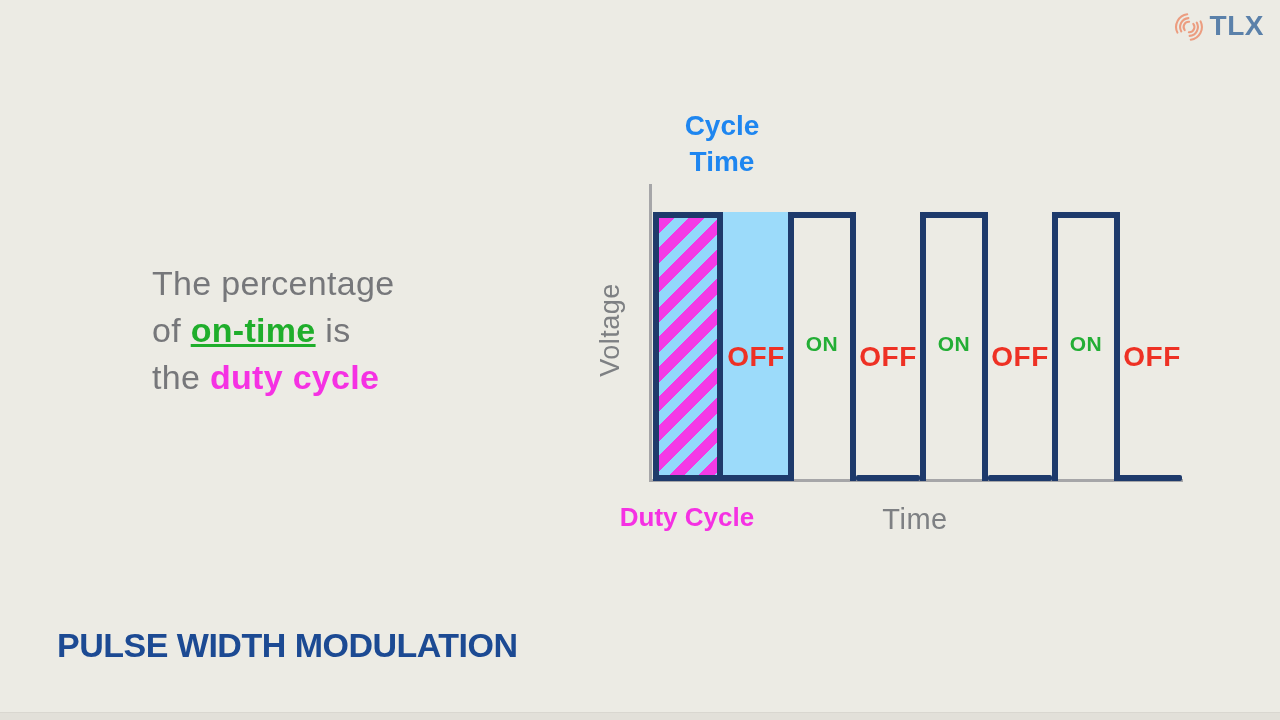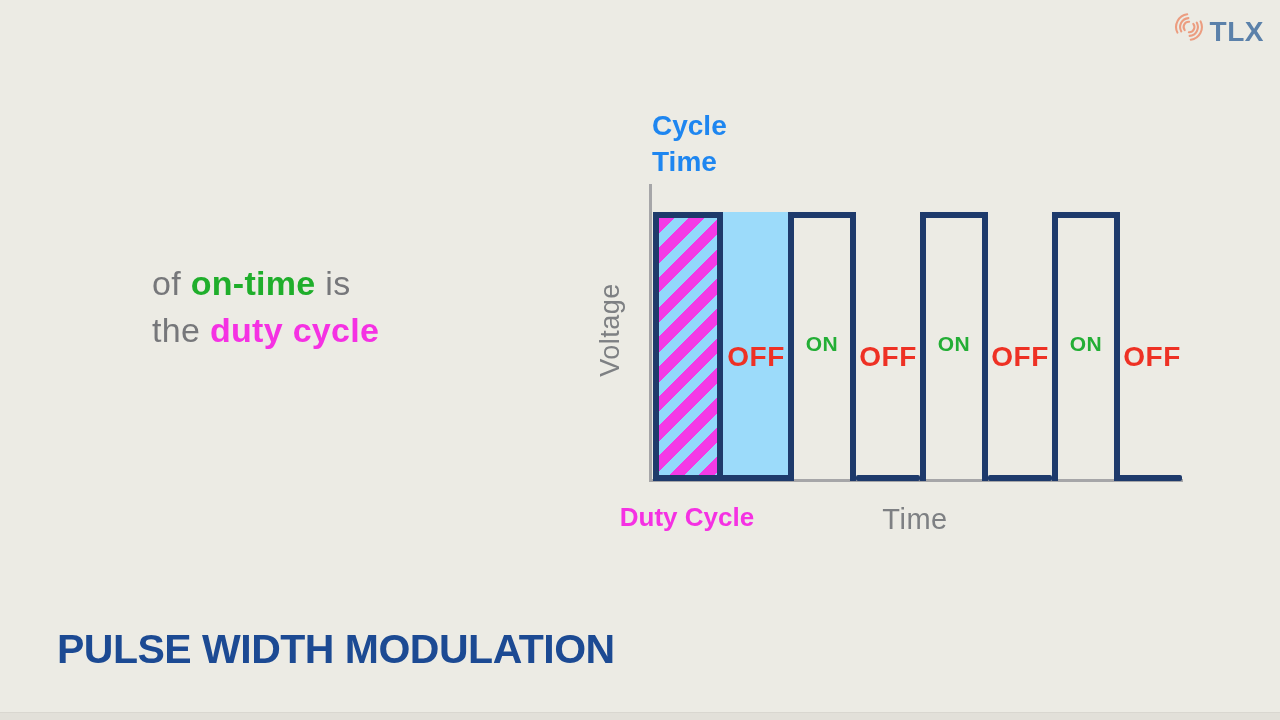--- a/index.html
+++ b/index.html
@@ -5,31 +5,31 @@
   html,body{margin:0;padding:0;}
   body{width:1280px;height:720px;overflow:hidden;
        font-family:"Liberation Sans","DejaVu Sans",sans-serif;}
   .slide{position:relative;width:1280px;height:720px;background:#ECEBE4;}
 
   
   .bottom-strip{position:absolute;left:0;bottom:0;width:1280px;height:7px;
     background:#E2E0D9;border-top:1px solid #D9D7D0;}
 
   
-  .logo{position:absolute;top:10px;right:16px;display:flex;align-items:flex-end;gap:4px;}
+  .logo{position:absolute;top:10px;right:16px;display:flex;align-items:flex-start;gap:4px;}
   .logo-text{font-size:28px;font-weight:bold;color:#5B81AA;letter-spacing:.5px;}
 
   
   .statement{position:absolute;left:152px;top:260px;font-size:34px;line-height:47px;
     color:#76777A;letter-spacing:.3px;}
-  .hl-green{color:#1FAE2B;font-weight:bold;}
+  .hl-green{color:#1FAE2B;font-weight:bold;text-decoration:underline;}
   .hl-magenta{color:#F531E3;font-weight:bold;}
 
   
-  .cycle-time{position:absolute;left:652px;top:108px;width:140px;text-align:left;
+  .cycle-time{position:absolute;left:652px;top:108px;width:140px;text-align:center;
     color:#1E86F0;font-weight:bold;font-size:28px;line-height:36px;}
   .axis-y{position:absolute;left:649px;top:184px;width:3px;height:297px;background:#A6A6A8;}
   .axis-x{position:absolute;left:649px;top:479px;width:534px;height:3px;background:#A6A6A8;}
 
   .pulse,.pulse-open,.blue-box{position:absolute;top:212px;height:269px;box-sizing:border-box;}
   .pulse-hatched{left:653px;width:70px;border:6px solid #1E3A6B;
     background:repeating-linear-gradient(135deg,#F43AE6 0 11px,#92D8FB 11px 21px);}
   .blue-box{left:723px;width:65px;background:#9CDBFA;border-bottom:6px solid #1E3A6B;}
   .pulse-open{border:6px solid #1E3A6B;border-bottom:none;background:transparent;}
   .p2{left:788px;width:68px;} .p3{left:920px;width:68px;} .p4{left:1052px;width:68px;}
@@ -43,21 +43,21 @@
   .on1{left:822px;} .on2{left:954px;} .on3{left:1086px;}
   .off1{left:756px;} .off2{left:888px;} .off3{left:1020px;} .off4{left:1152px;}
 
   .voltage-label{position:absolute;left:610px;top:330px;color:#7E8083;font-size:27px;
     transform:translate(-50%,-50%) rotate(-90deg);white-space:nowrap;letter-spacing:.5px;}
   .time-label{position:absolute;left:915px;top:519px;color:#7E8083;font-size:29px;
     transform:translate(-50%,-50%);letter-spacing:.5px;}
   .duty-cycle-label{position:absolute;left:687px;top:517px;color:#F531E3;font-size:26px;
     font-weight:bold;transform:translate(-50%,-50%);white-space:nowrap;}
 
-  .main-title{position:absolute;left:57px;top:626px;color:#1C4A93;font-size:41px;
+  .main-title{position:absolute;left:57px;top:626px;color:#1C4A93;font-size:34px;
     font-weight:bold;letter-spacing:-0.5px;white-space:nowrap;}
 </style>
 </head>
 <body>
 
 <div class="slide">
 
   <div class="logo">
     <span>
       <svg width="34" height="34" viewBox="0 0 36 36" fill="none" stroke="#EC9D80" stroke-width="2.2" stroke-linecap="round">
@@ -68,20 +68,21 @@
           <path d="M26 7 A13.5 13.5 0 0 1 26 29"></path>
           <path d="M23 10 A9.5 9.5 0 0 1 23 26"></path>
           <path d="M20.5 13 A5.5 5.5 0 0 1 20.5 23"></path>
         </g>
       </svg>
     </span>
     <span class="logo-text">TLX</span>
   </div>
 
   <div class="statement">
+    <div>The percentage</div>
     <div><span>of </span><span class="hl-green">on-time</span><span> is</span></div>
     <div><span>the </span><span class="hl-magenta">duty cycle</span></div>
   </div>
 
   <div class="cycle-time">
     <div>Cycle</div>
     <div>Time</div>
   </div>
 
   <div class="axis-y"></div>

